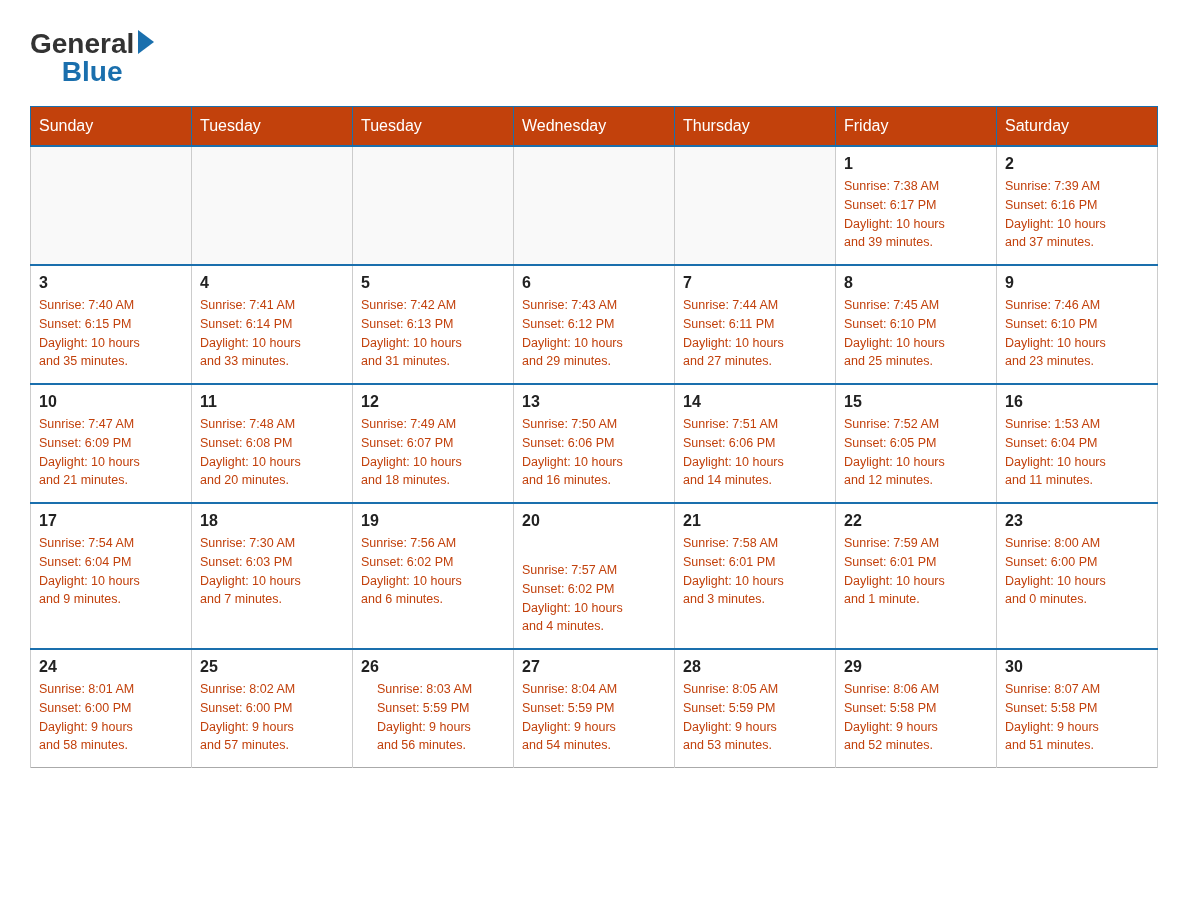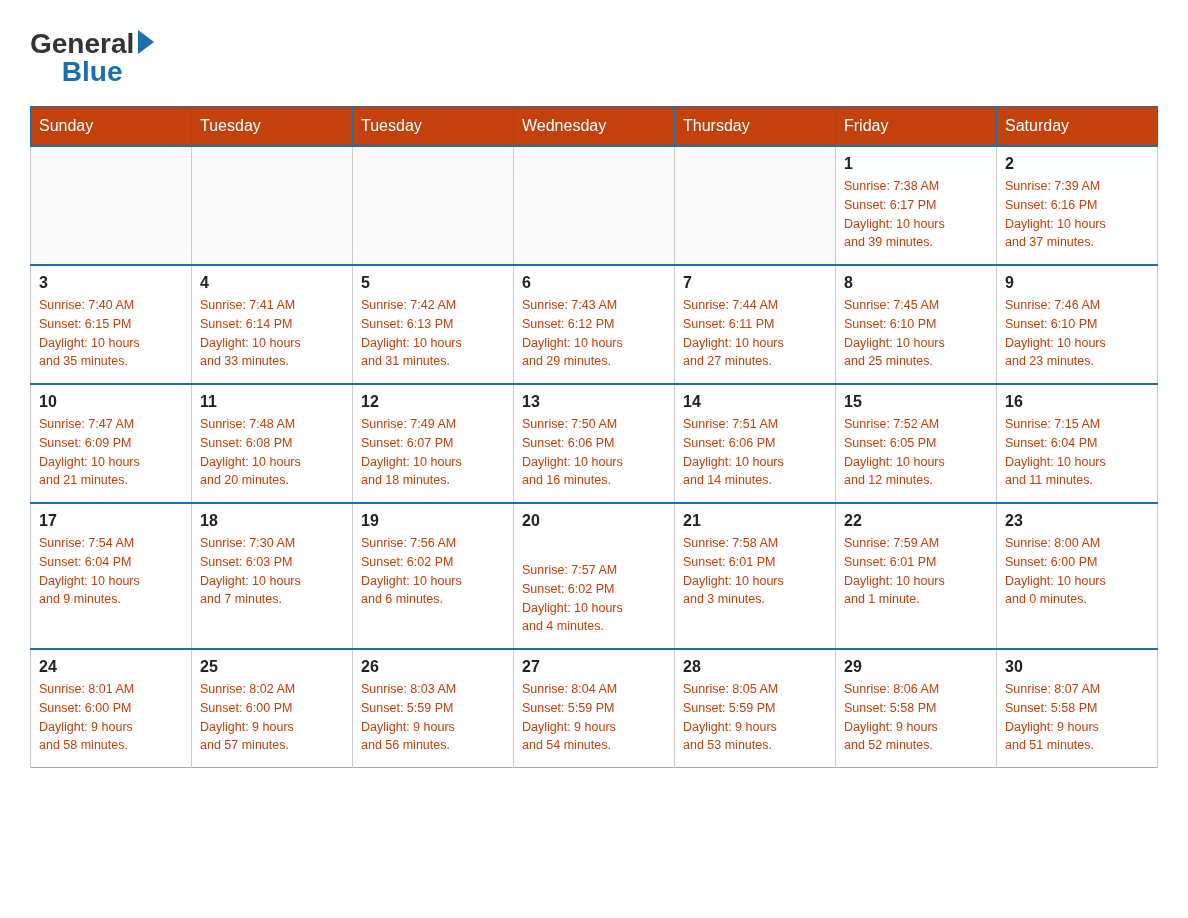--- a/index.html
+++ b/index.html
@@ -240,21 +240,21 @@
         </td>
         <td>
           <span class="day-number">15</span>
           <div class="day-info" style="white-space: pre-line;">Sunrise: 7:52 AM
 Sunset: 6:05 PM
 Daylight: 10 hours
 and 12 minutes.</div>
         </td>
         <td>
           <span class="day-number">16</span>
-          <div class="day-info" style="white-space: pre-line;">Sunrise: 7:15 AM
+          <div class="day-info" style="white-space: pre-line;">Sunrise: 1:53 AM
 Sunset: 6:04 PM
 Daylight: 10 hours
 and 11 minutes.</div>
         </td>
       </tr>
       <tr>
         <td>
           <span class="day-number">17</span>
           <div class="day-info" style="white-space: pre-line;">Sunrise: 7:54 AM
 Sunset: 6:04 PM
@@ -314,21 +314,21 @@
         </td>
         <td>
           <span class="day-number">25</span>
           <div class="day-info" style="white-space: pre-line;">Sunrise: 8:02 AM
 Sunset: 6:00 PM
 Daylight: 9 hours
 and 57 minutes.</div>
         </td>
         <td>
           <span class="day-number">26</span>
-          <div class="day-info" style="white-space: pre-line;">Sunrise: 8:03 AM
+          <div class="day-info" style="white-space: pre-line; margin-left: 16px;">Sunrise: 8:03 AM
 Sunset: 5:59 PM
 Daylight: 9 hours
 and 56 minutes.</div>
         </td>
         <td>
           <span class="day-number">27</span>
           <div class="day-info" style="white-space: pre-line;">Sunrise: 8:04 AM
 Sunset: 5:59 PM
 Daylight: 9 hours
 and 54 minutes.</div>

